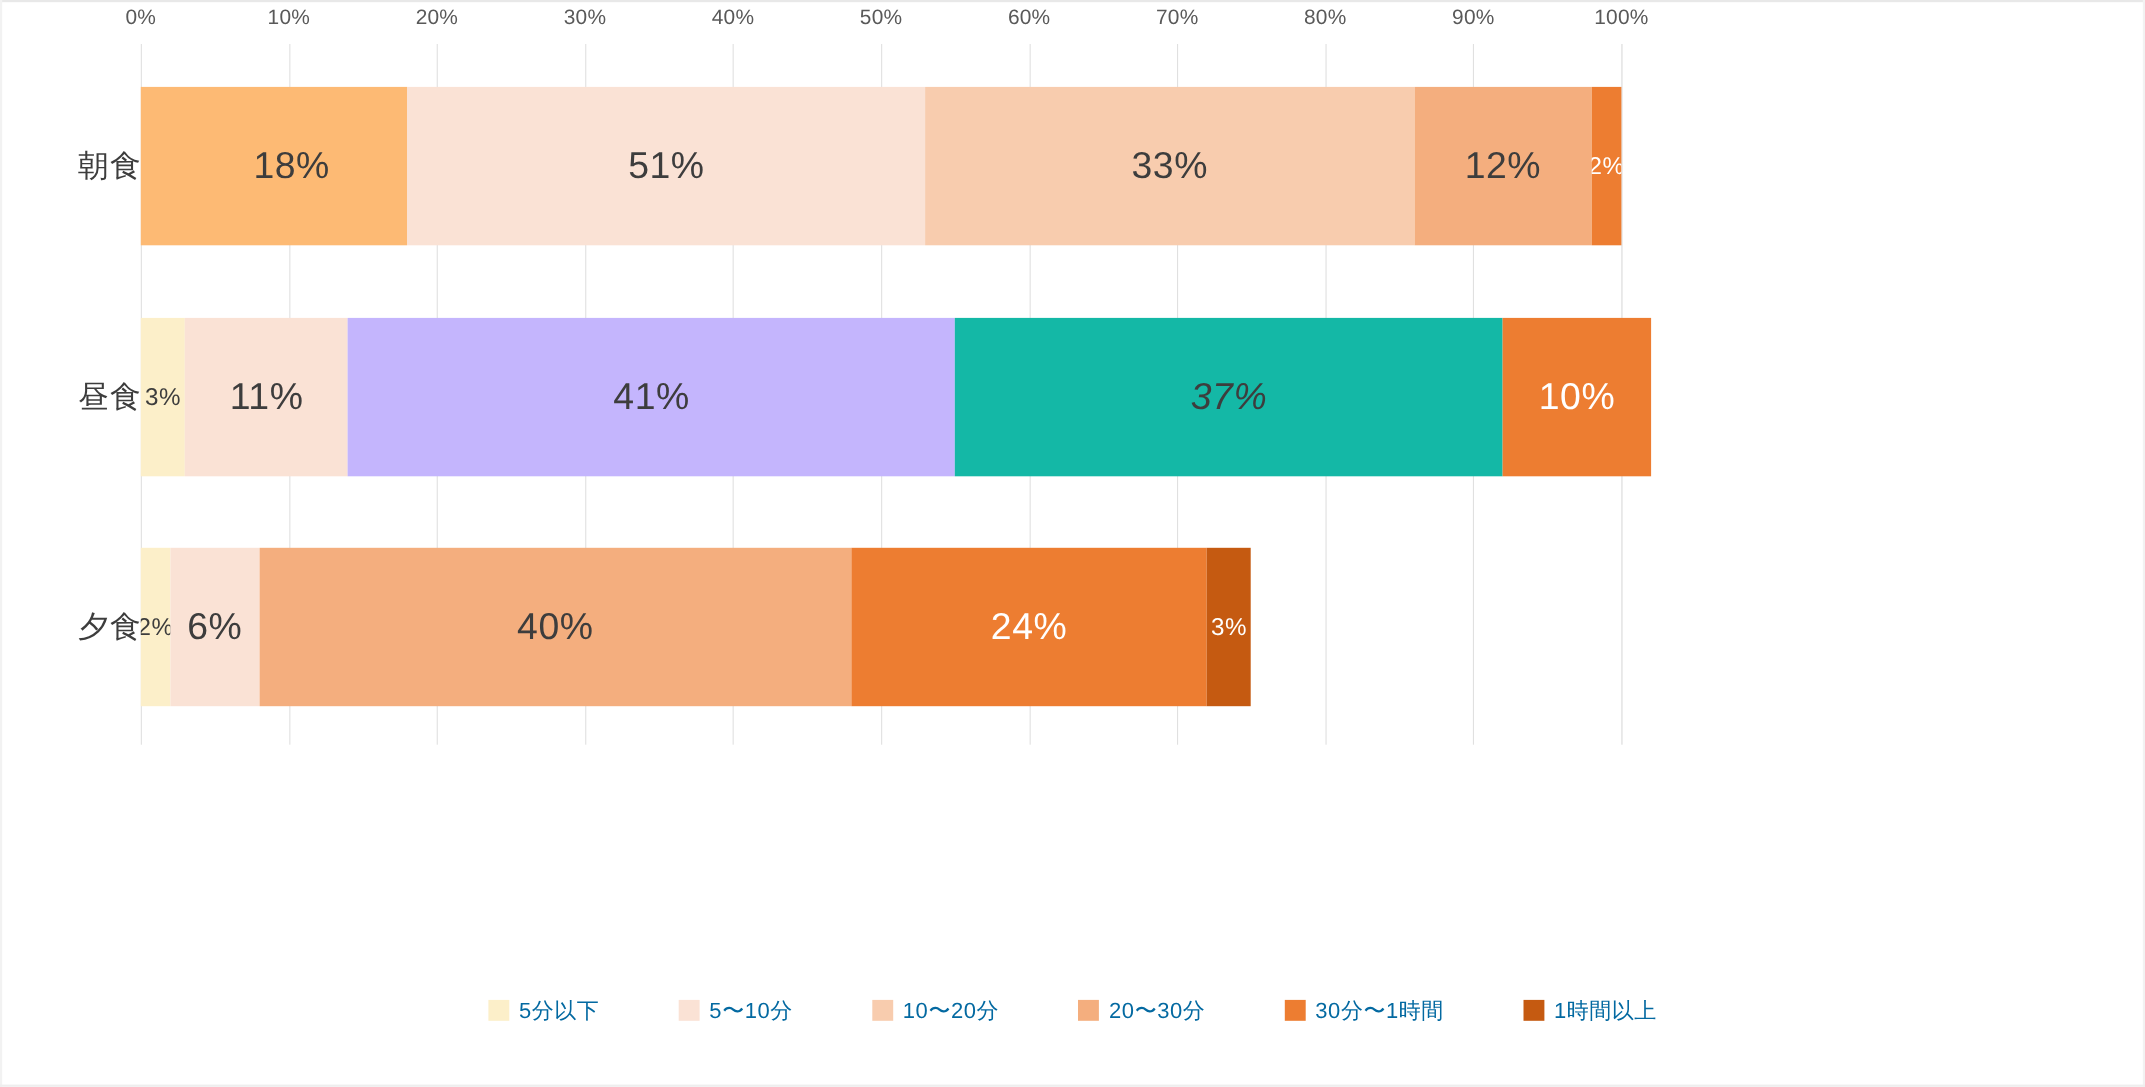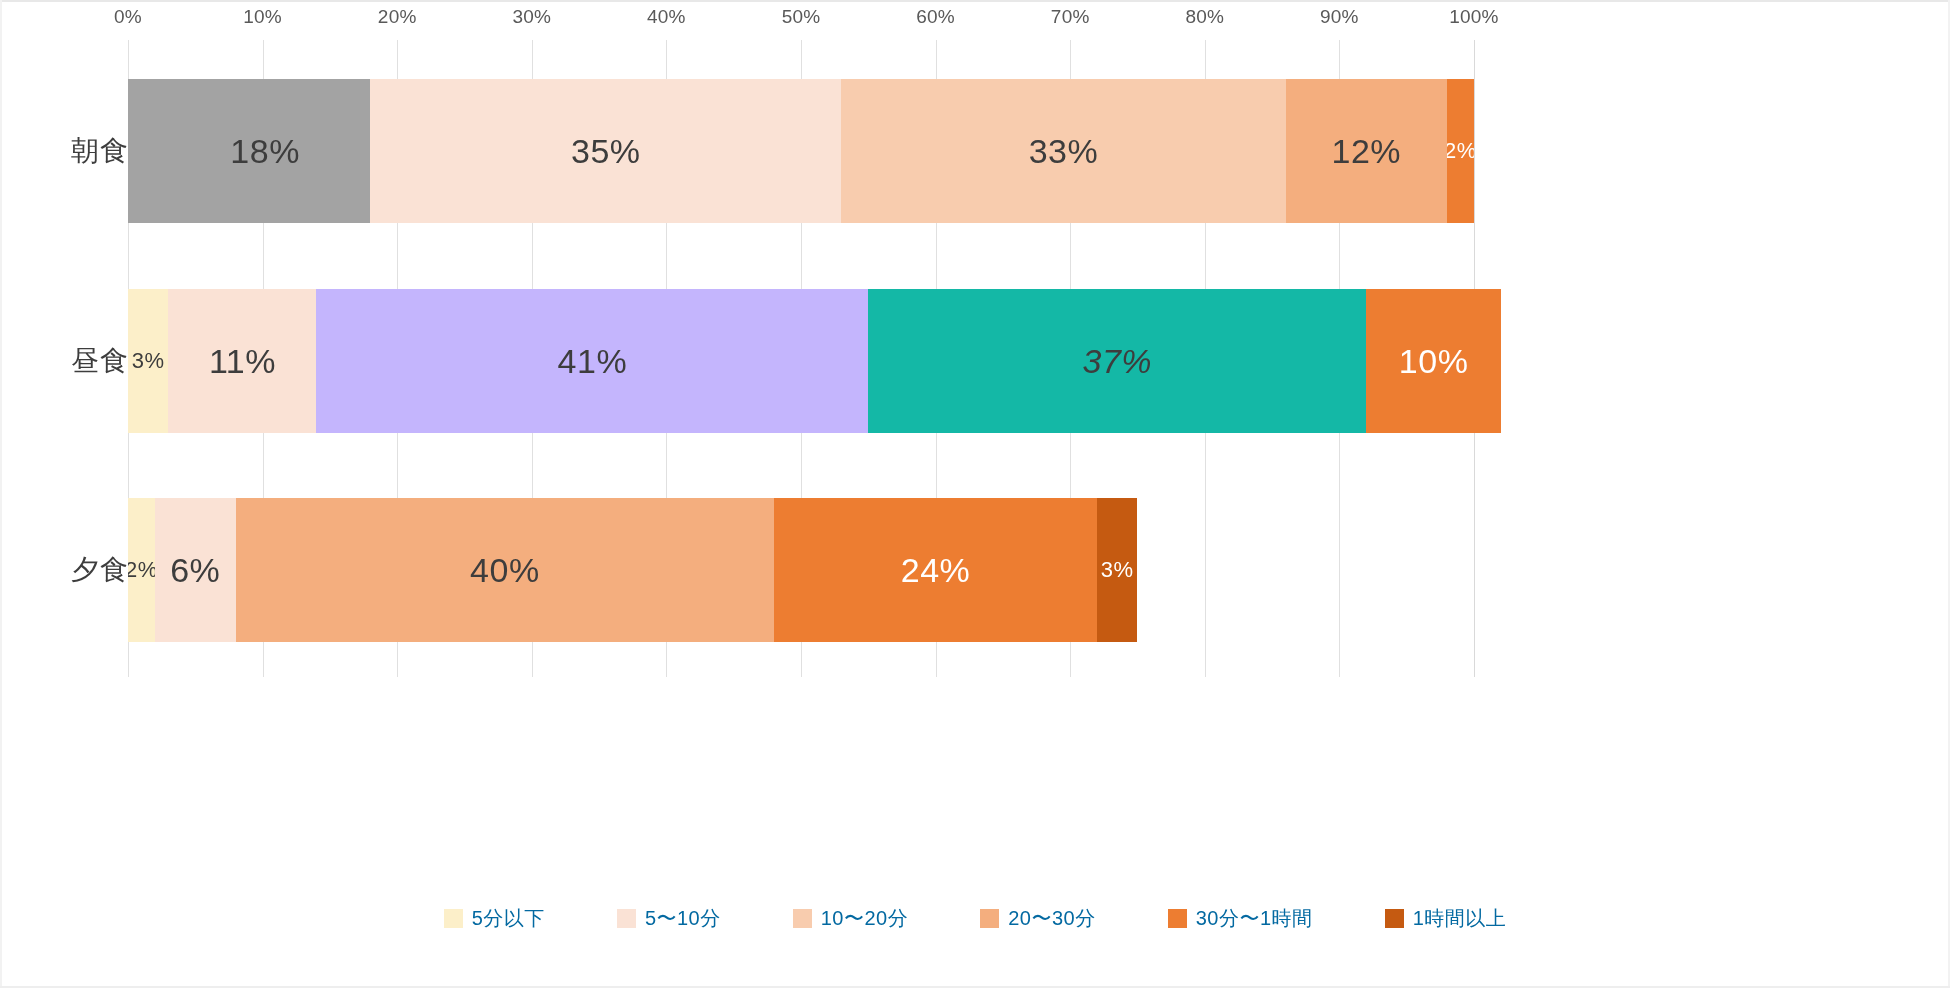--- a/index.html
+++ b/index.html
@@ -201,25 +201,25 @@
       <div class="gridline" style="left: 269px;"></div>
       <div class="gridline" style="left: 404px;"></div>
       <div class="gridline" style="left: 538px;"></div>
       <div class="gridline" style="left: 673px;"></div>
       <div class="gridline" style="left: 808px;"></div>
       <div class="gridline" style="left: 942px;"></div>
       <div class="gridline" style="left: 1077px;"></div>
       <div class="gridline" style="left: 1211px;"></div>
       <div class="gridline edge-right" style="left: 1346px;"></div>
       <div class="bar-row" style="top: 39px; height: 144px;">
-        <div class="seg" style="background: #a3a3a3; flex: 0 0 242.28px; width: 242.28px; padding-left: 32px;">
+        <div class="seg" style="background: #fdba74; flex: 0 0 242.28px; width: 242.28px; padding-left: 32px;">
           <span class="seg-label" style="color: rgb(61, 61, 61);">18%</span>
         </div>
         <div class="seg" style="background: rgb(250, 226, 213); flex: 0 0 471.1px; width: 471.1px;">
-          <span class="seg-label" style="color: rgb(61, 61, 61);">35%</span>
+          <span class="seg-label" style="color: rgb(61, 61, 61);">51%</span>
         </div>
         <div class="seg" style="background: rgb(248, 204, 174); flex: 0 0 444.18px; width: 444.18px;">
           <span class="seg-label" style="color: rgb(61, 61, 61);">33%</span>
         </div>
         <div class="seg" style="background: rgb(244, 174, 126); flex: 0 0 161.52px; width: 161.52px;">
           <span class="seg-label" style="color: rgb(61, 61, 61);">12%</span>
         </div>
         <div class="seg clip" style="background: rgb(237, 125, 49); flex: 0 0 26.92px; width: 26.92px;">
           <span class="seg-label small" style="color: rgb(255, 255, 255);">2%</span>
         </div>

